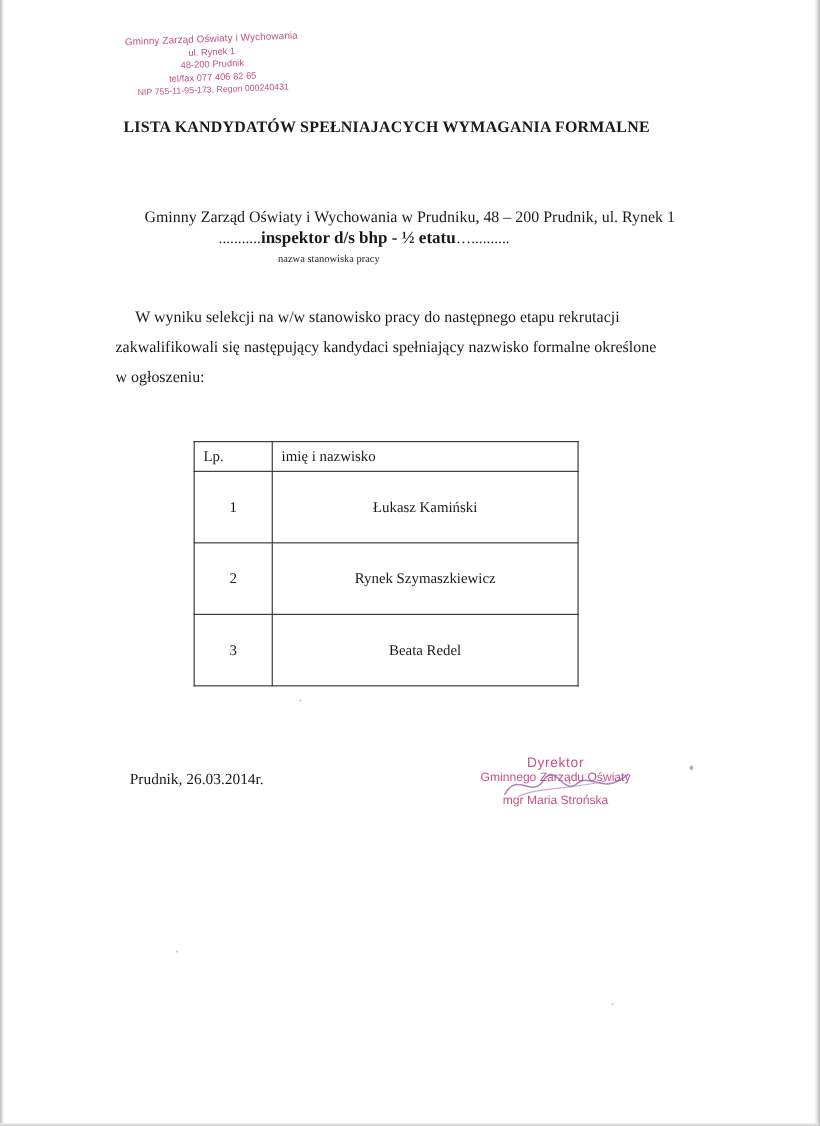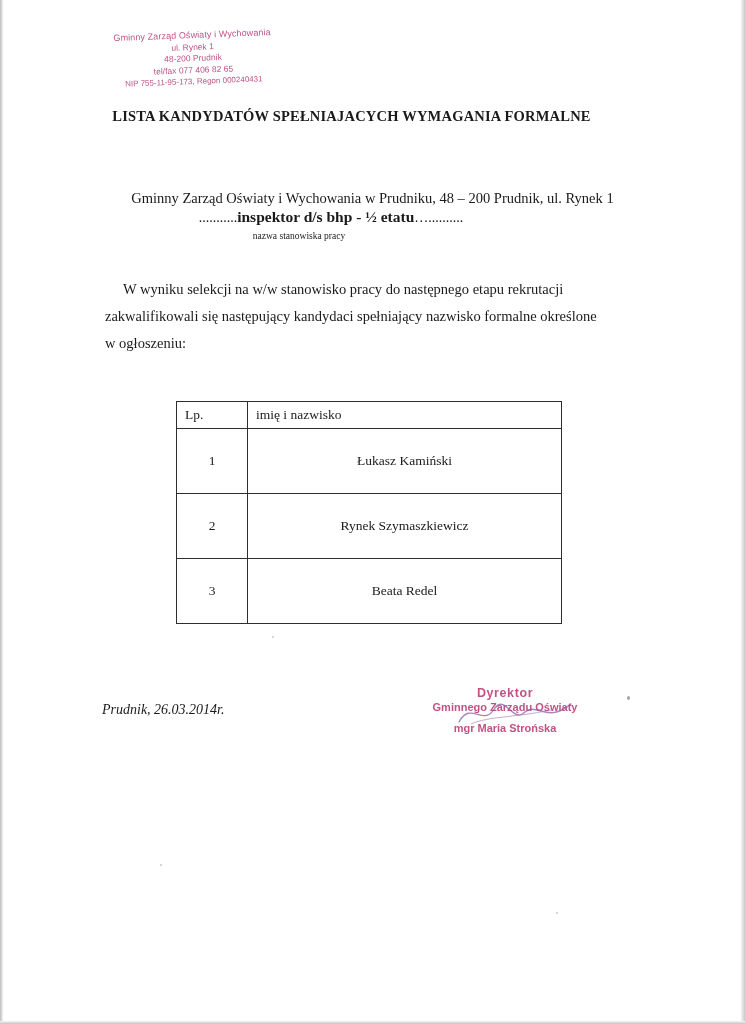--- a/index.html
+++ b/index.html
@@ -106,21 +106,21 @@
     font-size: 14.5px;
     line-height: 27px;
   }
   .body-text .indent { display: inline-block; width: 18px; }
 
   table.cand {
     position: absolute;
     left: 176px;
     top: 401px;
     border-collapse: collapse;
-    width: 386px;
+    width: 350px;
   }
   table.cand td {
     border: 1px solid #2d2d2d;
     font-size: 13.5px;
   }
   table.cand tr.head td {
     height: 26px;
     padding: 0 8px;
   }
   table.cand tr.row td {
@@ -137,39 +137,37 @@
     font-size: 14px;
   }
   tr.head td.col-name {
     text-align: left;
     font-weight: normal;
     font-size: 13.5px;
   }
 
   .place-date {
     position: absolute;
-    left: 102px;
+    left: 118px;
     top: 702px;
     font-size: 14px;
-    font-style: italic;
   }
 
   
   .stamp-sig {
     position: absolute;
     left: 390px;
     top: 686px;
     width: 230px;
     text-align: center;
     color: #c0497f;
     font-family: "Liberation Sans", sans-serif;
     font-size: 11px;
     line-height: 14px;
     opacity: 0.95;
-    font-weight: bold;
   }
   .stamp-sig .dir {
     font-size: 12.5px;
     letter-spacing: .6px;
   }
   .stamp-sig .name {
     margin-top: 7px;
     font-size: 11px;
   }
   .signature-scribble {

